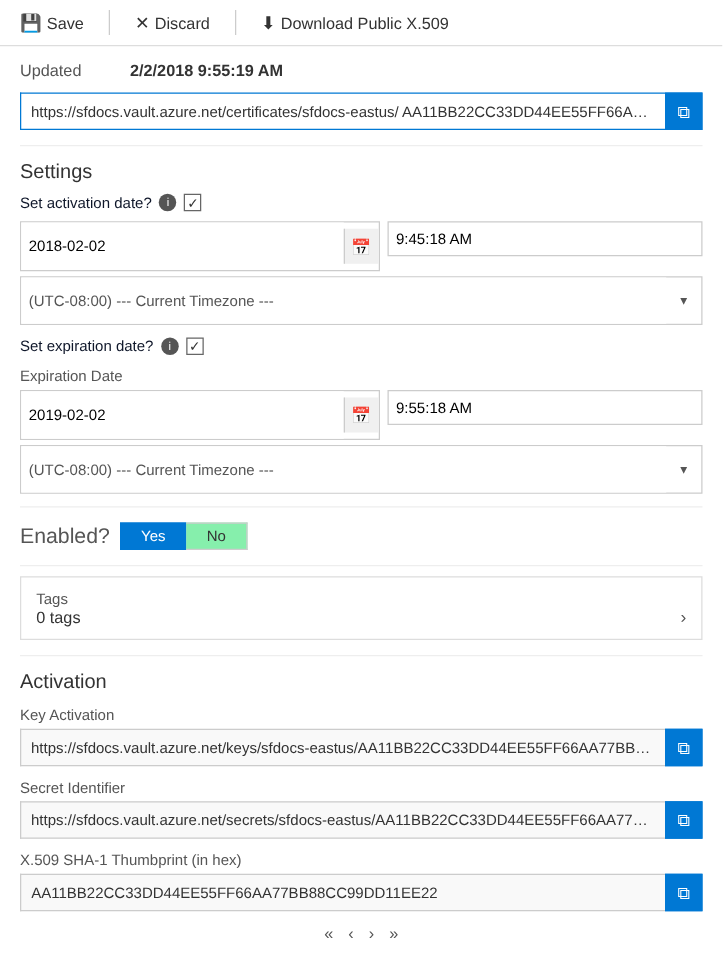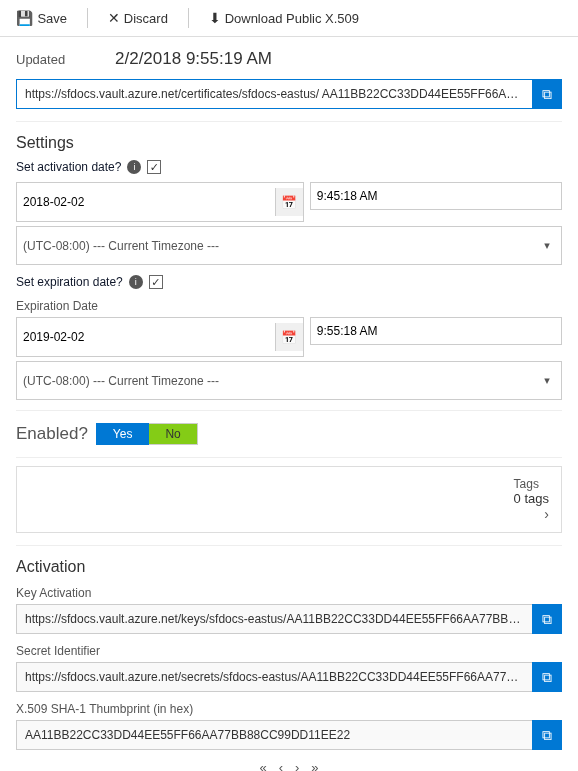--- a/index.html
+++ b/index.html
@@ -35,30 +35,31 @@
     .content {
       padding: 12px 16px;
     }
     .field-group {
       margin-bottom: 12px;
     }
     .meta-row {
       display: flex;
       align-items: center;
       margin-bottom: 10px;
-      gap: 19px;
+      gap: 8px;
     }
     .meta-label {
       font-size: 13px;
       color: #555;
       min-width: 80px;
     }
     .meta-value {
-      font-size: 17px;
-      color: #333;
+      font-size: 13px;
+      color: #333;
+      font-weight: bold;
     }
     .section-label {
       font-size: 12px;
       color: #555;
       margin-bottom: 4px;
     }
     .identifier-row {
       display: flex;
       align-items: center;
       gap: 0;
@@ -218,37 +219,36 @@
     }
     .toggle-yes {
       background: #0078d4;
       color: white;
       border: 1px solid #0078d4;
       padding: 3px 16px;
       font-size: 12px;
       cursor: pointer;
     }
     .toggle-no {
-      background: #84cc16;
+      background: #86efac;
       color: #333;
       border: 1px solid #ccc;
       border-left: none;
       padding: 3px 16px;
       font-size: 12px;
       cursor: pointer;
     }
     .tags-section {
       border: 1px solid #ddd;
       padding: 10px 12px;
       display: flex;
       align-items: flex-end;
       justify-content: space-between;
       margin-bottom: 12px;
       cursor: pointer;
-      flex-direction: column;
     }
     .tags-info .tags-title {
       font-size: 12px;
       color: #555;
     }
     .tags-info .tags-count {
       font-size: 13px;
       color: #333;
     }
     .chevron-right {

